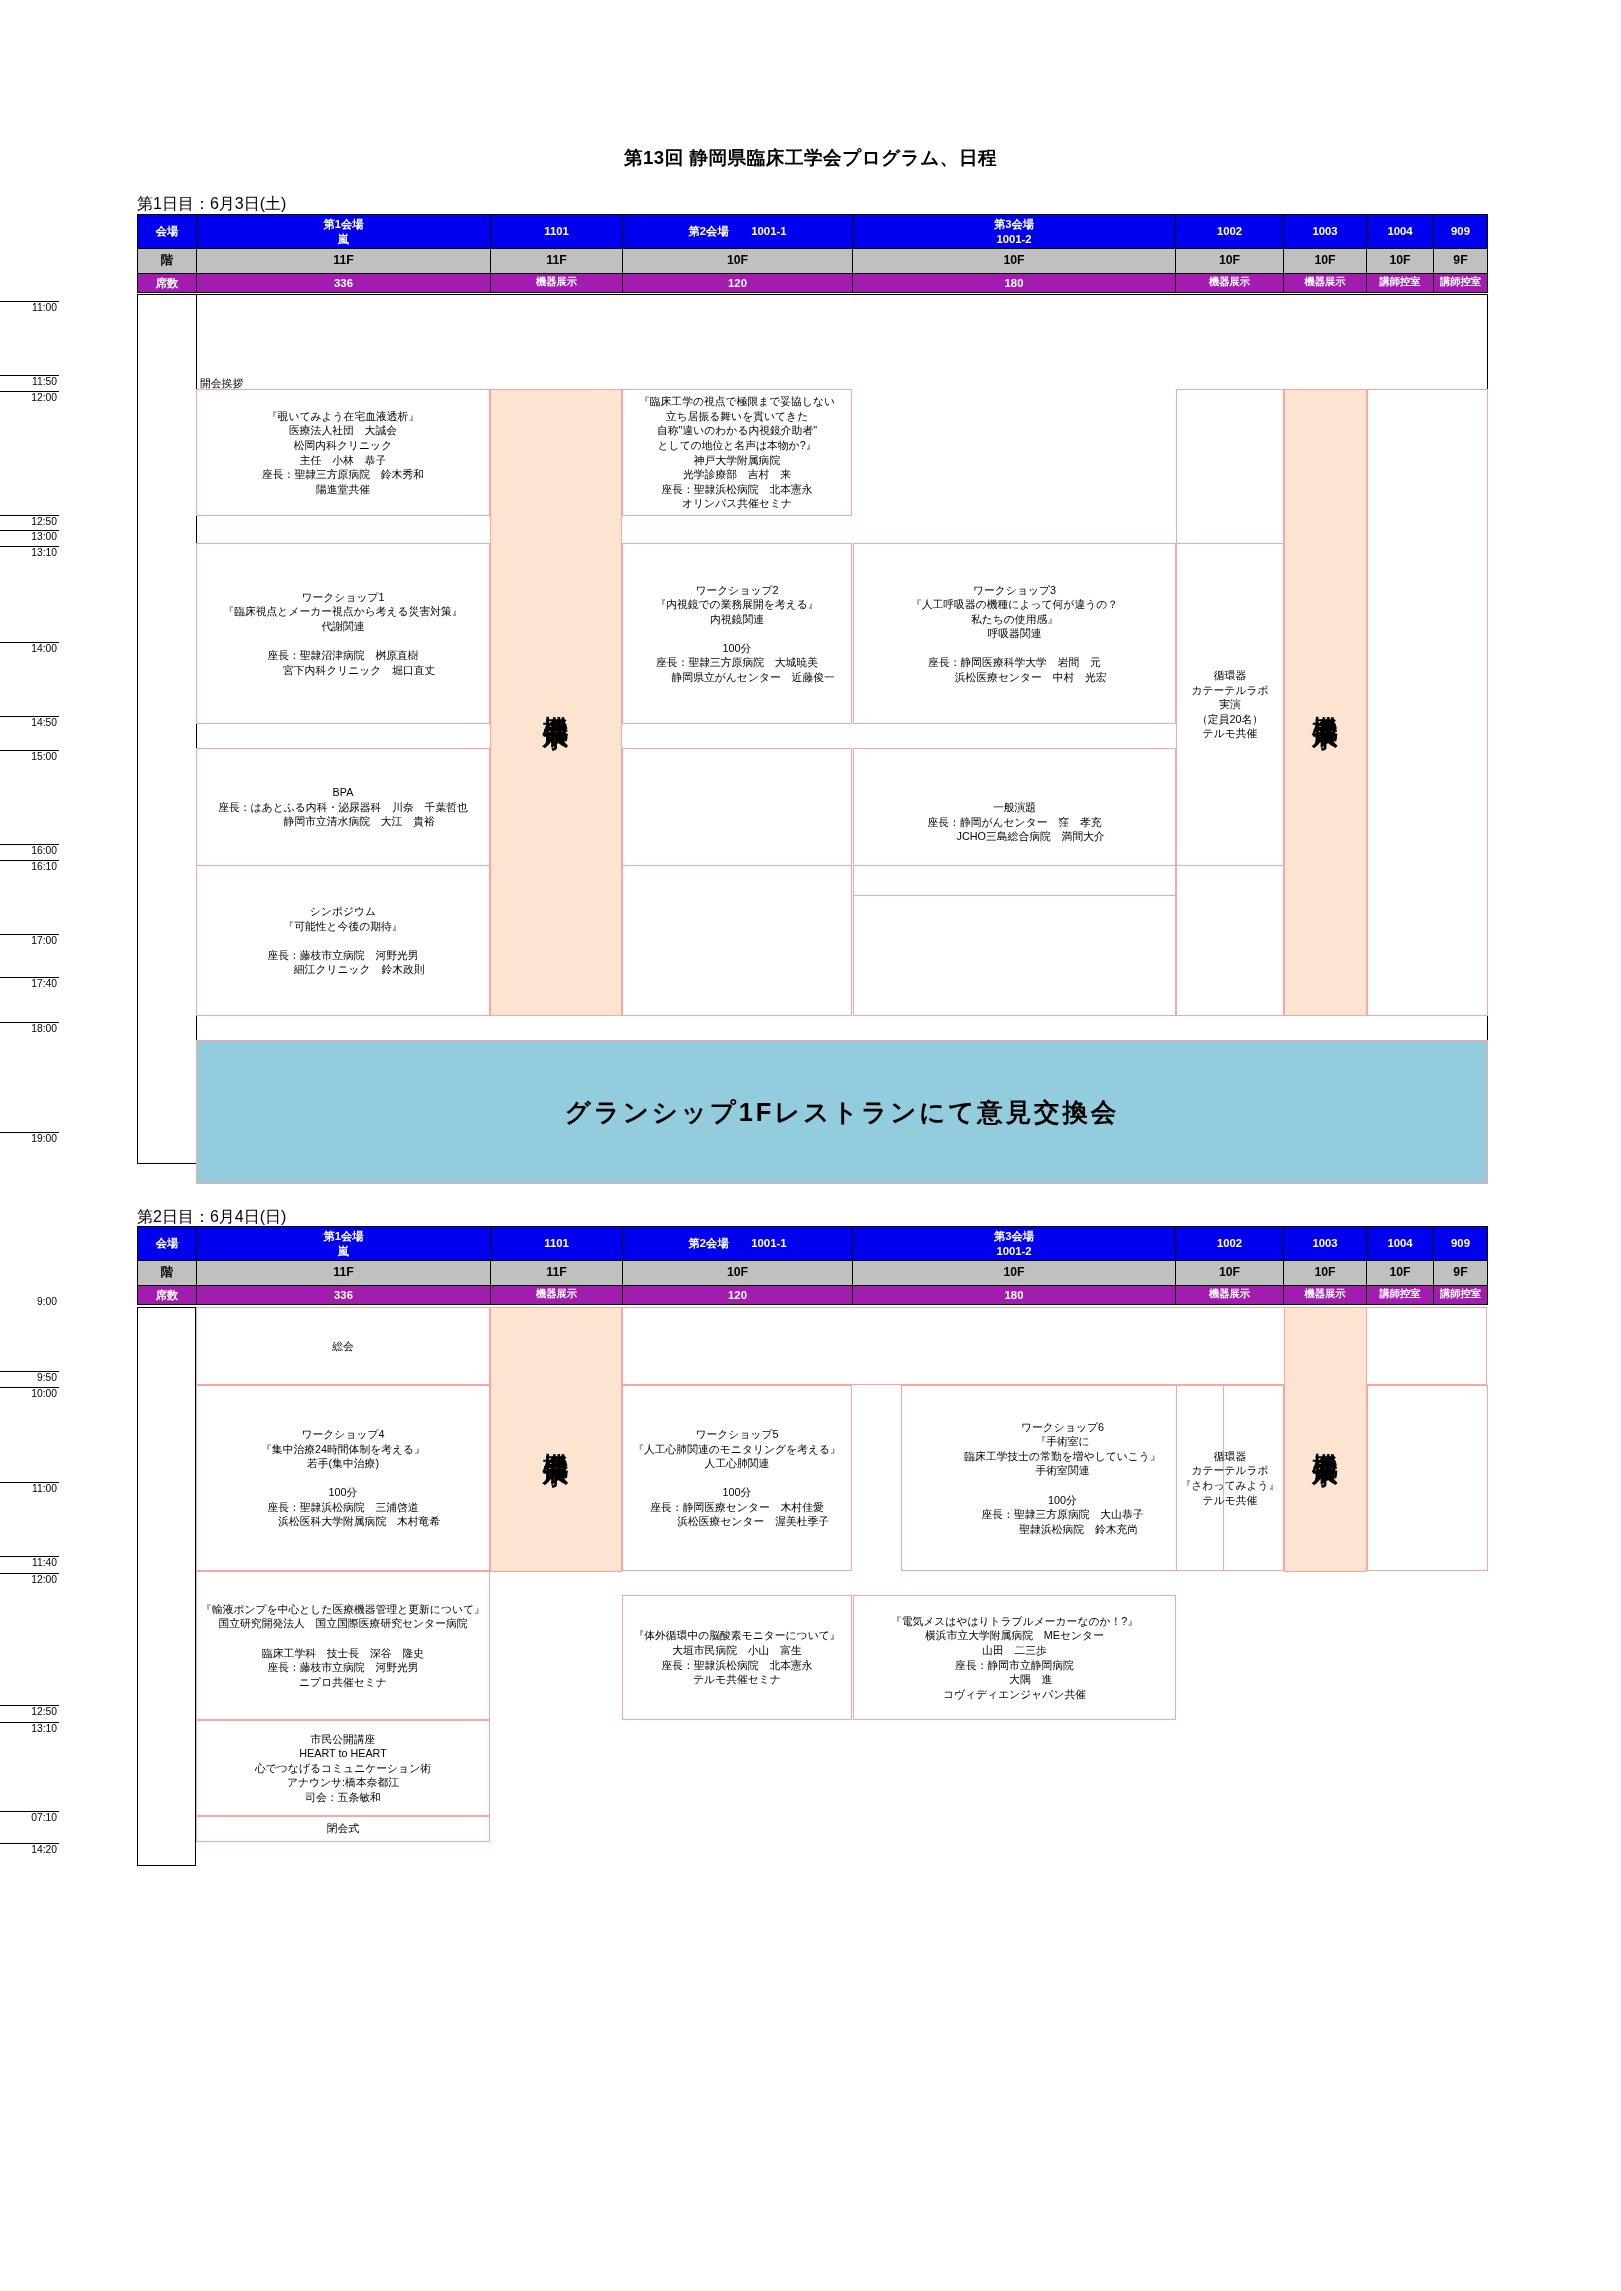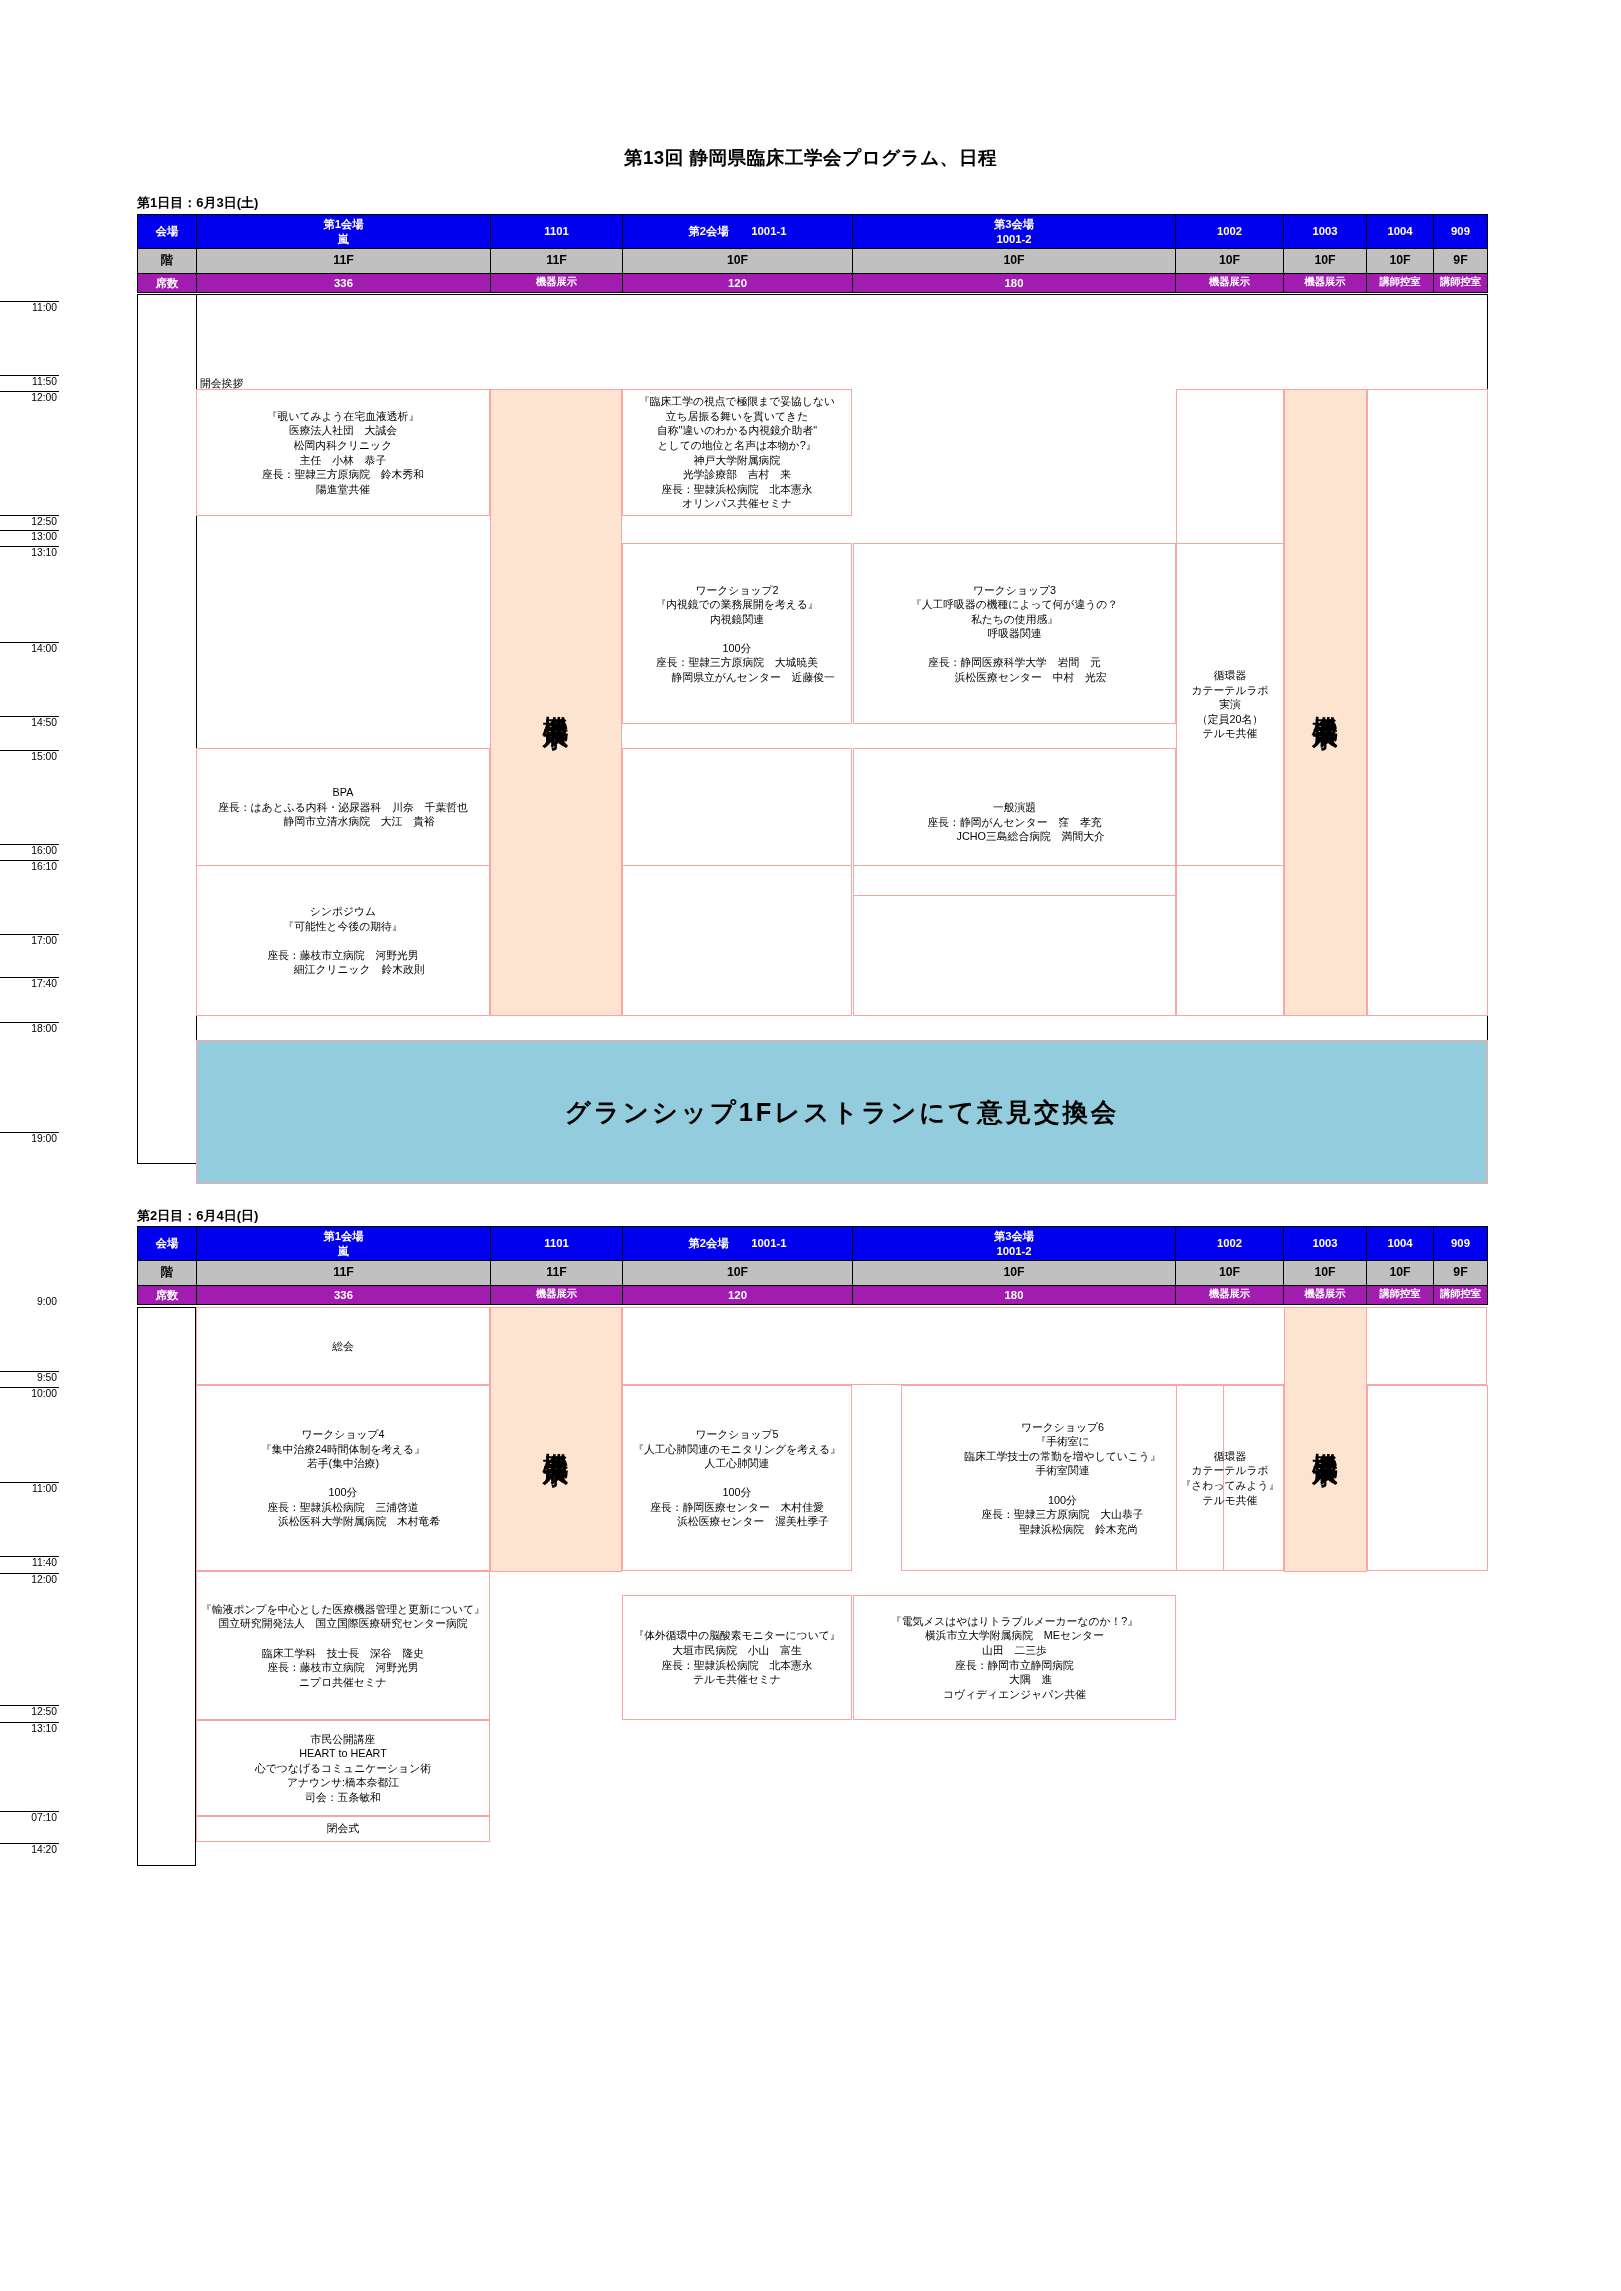--- a/index.html
+++ b/index.html
@@ -24,22 +24,22 @@
     top: 145px;
     left: 0;
     width: 1621px;
     text-align: center;
     font-size: 18.6px;
     font-weight: bold;
     letter-spacing: 0.5px;
   }
   .daylabel {
     position: absolute;
-    font-size: 13px;
-    font-weight: bold;
+    font-size: 16px;
+    font-weight: normal;
   }
   #day1-label { top: 194px; left: 137px; }
   #day2-label { top: 1207px; left: 137px; }
 
   .grid {
     position: absolute;
     border-collapse: collapse;
     table-layout: fixed;
     font-size: 10.8px;
   }
@@ -223,20 +223,26 @@
 自称"違いのわかる内視鏡介助者"
 としての地位と名声は本物か?』
 神戸大学附属病院
 光学診療部　吉村　来
 座長：聖隷浜松病院　北本憲永
 オリンパス共催セミナ</div>
   <div class="cell blank" style="top:389px; left:1176px; width:108px; height:627px;"></div>
   <div class="cell exhibit" style="top:389px; left:1284px; width:83px; height:627px;">機器展示</div>
   <div class="cell blank" style="top:389px; left:1367px; width:121px; height:627px;"></div>
 
+  <div class="cell" style="top:543px; left:196px; width:294px; height:181px;">ワークショップ1
+『臨床視点とメーカー視点から考える災害対策』
+代謝関連
+
+座長：聖隷沼津病院　桝原直樹
+　　　宮下内科クリニック　堀口直丈</div>
   <div class="cell" style="top:543px; left:622px; width:230px; height:181px;">ワークショップ2
 『内視鏡での業務展開を考える』
 内視鏡関連
 
 100分
 座長：聖隷三方原病院　大城暁美
 　　　静岡県立がんセンター　近藤俊一</div>
   <div class="cell" style="top:543px; left:853px; width:323px; height:181px;">ワークショップ3
 『人工呼吸器の機種によって何が違うの？
 私たちの使用感』

